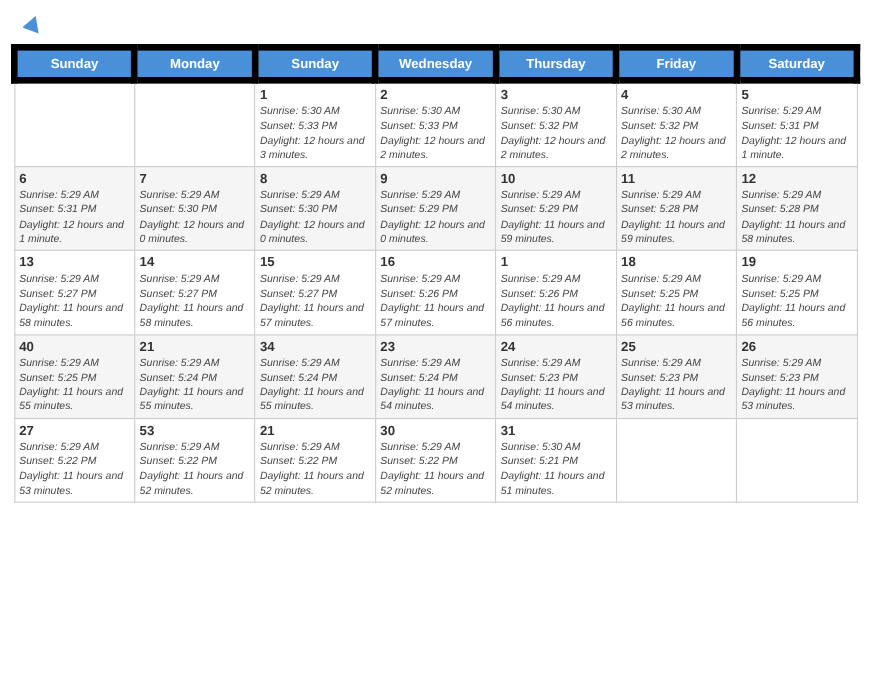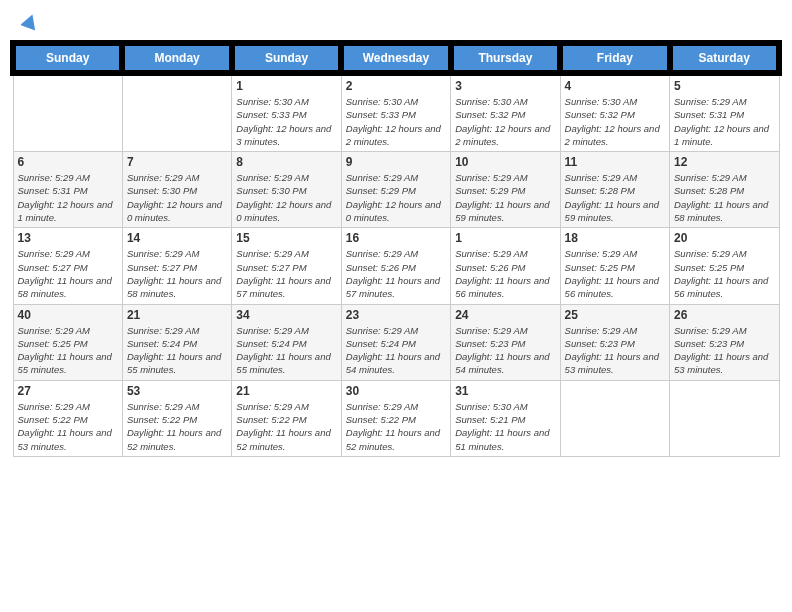--- a/index.html
+++ b/index.html
@@ -193,21 +193,21 @@
         </td>
         <td>
           <span class="day-number">1</span>
           <div class="day-info">Sunrise: 5:29 AM<br>Sunset: 5:26 PM<br>Daylight: 11 hours and 56 minutes.</div>
         </td>
         <td>
           <span class="day-number">18</span>
           <div class="day-info">Sunrise: 5:29 AM<br>Sunset: 5:25 PM<br>Daylight: 11 hours and 56 minutes.</div>
         </td>
         <td>
-          <span class="day-number">20</span>
+          <span class="day-number">19</span>
           <div class="day-info">Sunrise: 5:29 AM<br>Sunset: 5:25 PM<br>Daylight: 11 hours and 56 minutes.</div>
         </td>
       </tr>
       <tr>
         <td>
           <span class="day-number">40</span>
           <div class="day-info">Sunrise: 5:29 AM<br>Sunset: 5:25 PM<br>Daylight: 11 hours and 55 minutes.</div>
         </td>
         <td>
           <span class="day-number">21</span>

